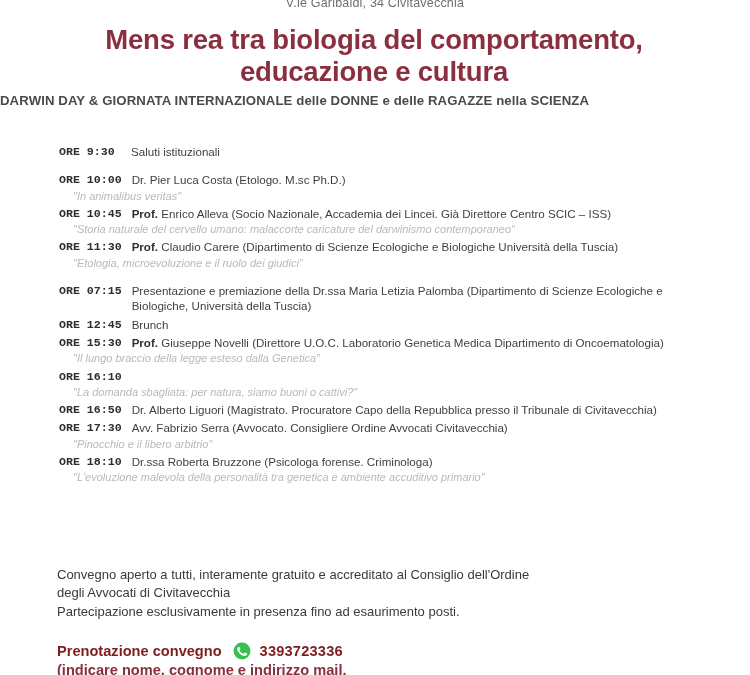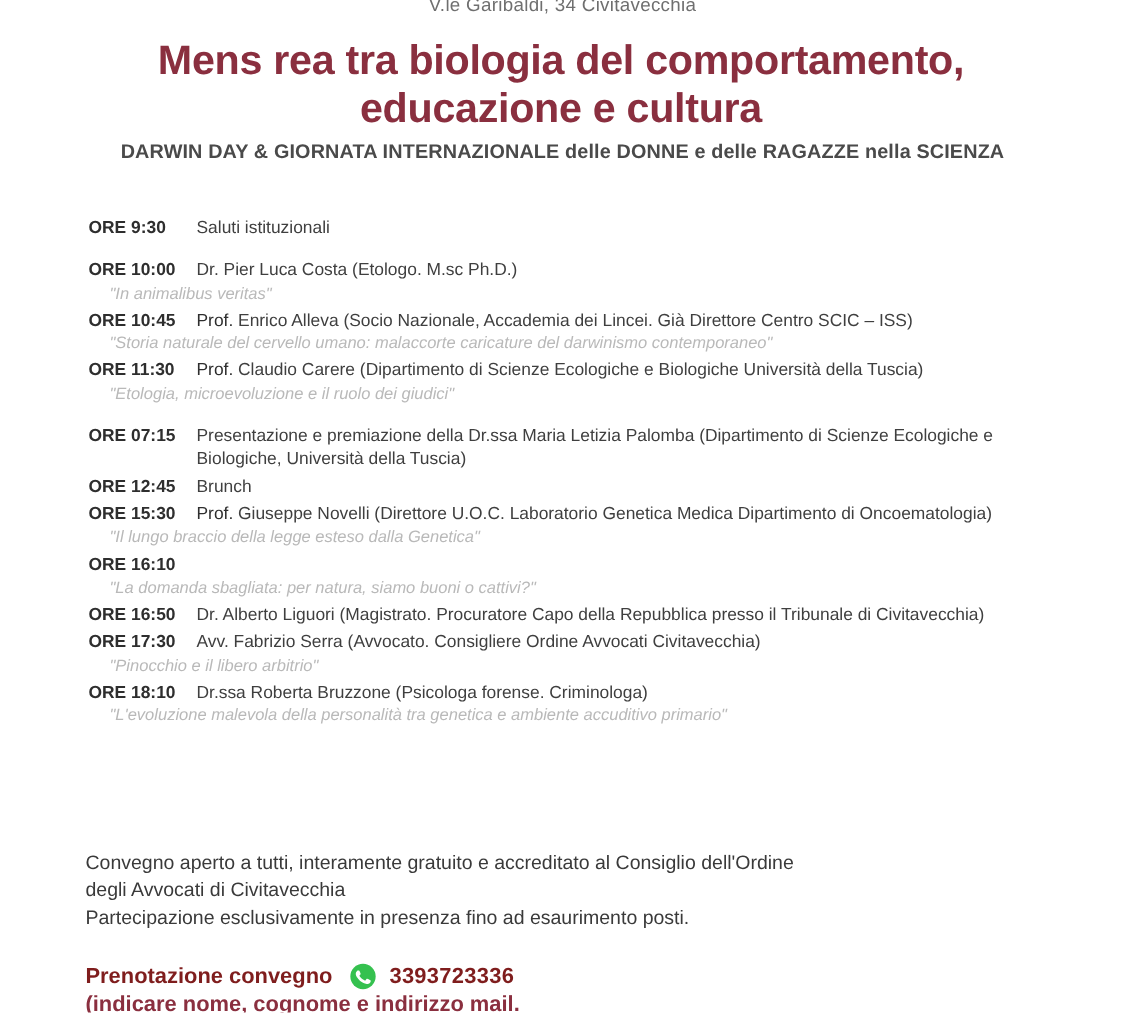--- a/index.html
+++ b/index.html
@@ -46,21 +46,21 @@
     font-weight: bold;
     line-height: 1.18;
     letter-spacing: -0.2px;
   }
   .title .l2 { display: block; }
   .subtitle {
     position: absolute;
     top: 93px;
     left: 0;
     width: 750px;
-    text-align: center;
+    text-align: left;
     font-size: 13.2px;
     font-weight: bold;
     color: #4a4a4a;
     letter-spacing: 0.1px;
     white-space: nowrap;
   }
 
   
   .schedule {
     position: absolute;
@@ -77,27 +77,28 @@
     font-size: 11.6px;
     line-height: 1.32;
     color: #3f3f3f;
   }
   .slot-time {
     font-weight: bold;
     color: #2e2e2e;
     flex: 0 0 auto;
     white-space: nowrap;
     min-width: 62px;
+    font-family: Liberation Mono, monospace;
   }
   .slot-text {
     margin-left: 10px;
     flex: 1 1 auto;
   }
   .slot-text .spk {
-    font-weight: normal;
+    font-weight: bold;
     color: #2e2e2e;
   }
   .slot-quote {
     font-style: italic;
     font-size: 11px;
     color: #b9b9b9;
     margin-top: 1px;
     margin-left: 14px;
     line-height: 1.3;
   }

